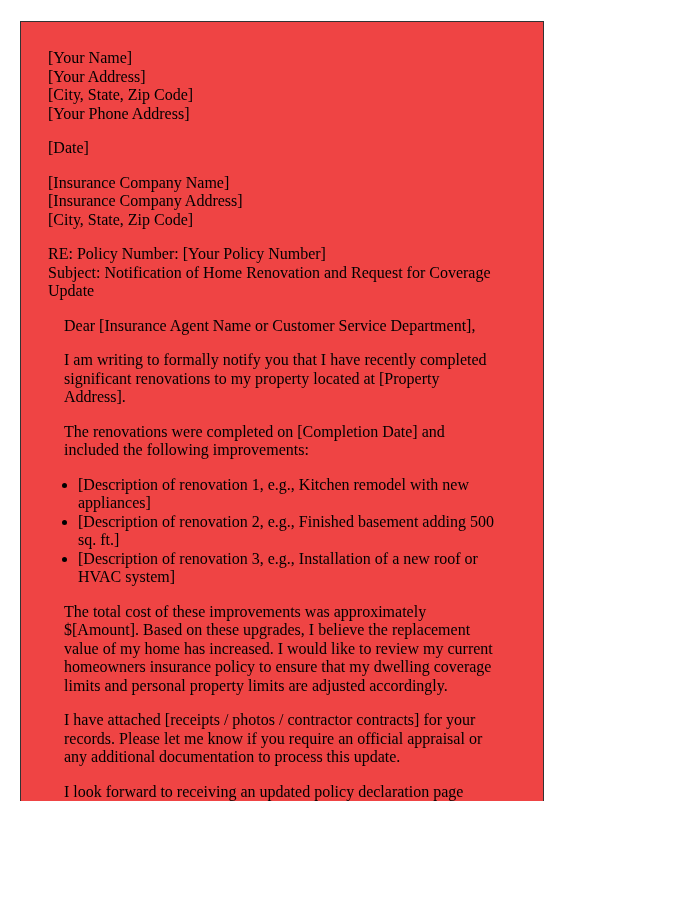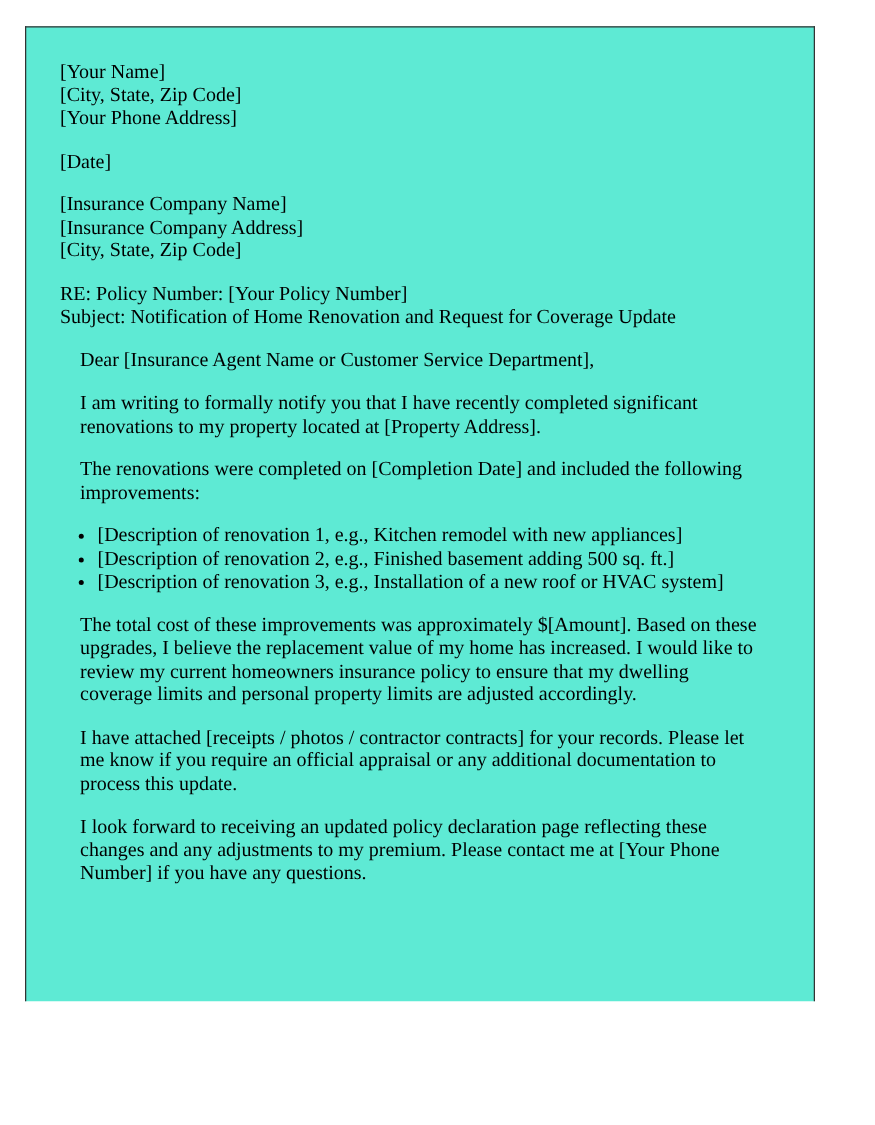--- a/index.html
+++ b/index.html
@@ -13,48 +13,49 @@
     position: relative;
     font-family: "Liberation Serif", "DejaVu Serif", serif;
     font-size: 16px;
     color: #000000;
     line-height: 18.5px;
   }
   .letter-box {
     position: absolute;
     left: 20px;
     top: 21px;
-    width: 632px;
+    width: 524px;
     height: 780px;
     box-sizing: border-box;
     border: 1px solid #333333;
     border-bottom: none;
     padding: 27px 27px 0 27px;
     overflow: hidden;
-    background: #5eead4;
+    background: #ef4444;
   }
   .block { margin: 16px 0; }
   .letter-box .block:first-child { margin-top: 0; }
   .line { white-space: pre-wrap; }
   p.block { margin: 16px 16px; }
   .bold { font-weight: normal; }
   ul.block {
     margin: 16px 0;
     padding-left: 30px;
     list-style: disc outside;
   }
   ul.block li { padding: 0; margin: 0; }
 </style>
 </head>
 <body>
 
 <div class="letter-box">
 
   <div class="block">
     <div class="line">[Your Name]</div>
+    <div class="line">[Your Address]</div>
     <div class="line">[City, State, Zip Code]</div>
     <div class="line">[Your Phone Address]</div>
   </div>
 
   <div class="block">
     <div class="line">[Date]</div>
   </div>
 
   <div class="block">
     <div class="line">[Insurance Company Name]</div>

